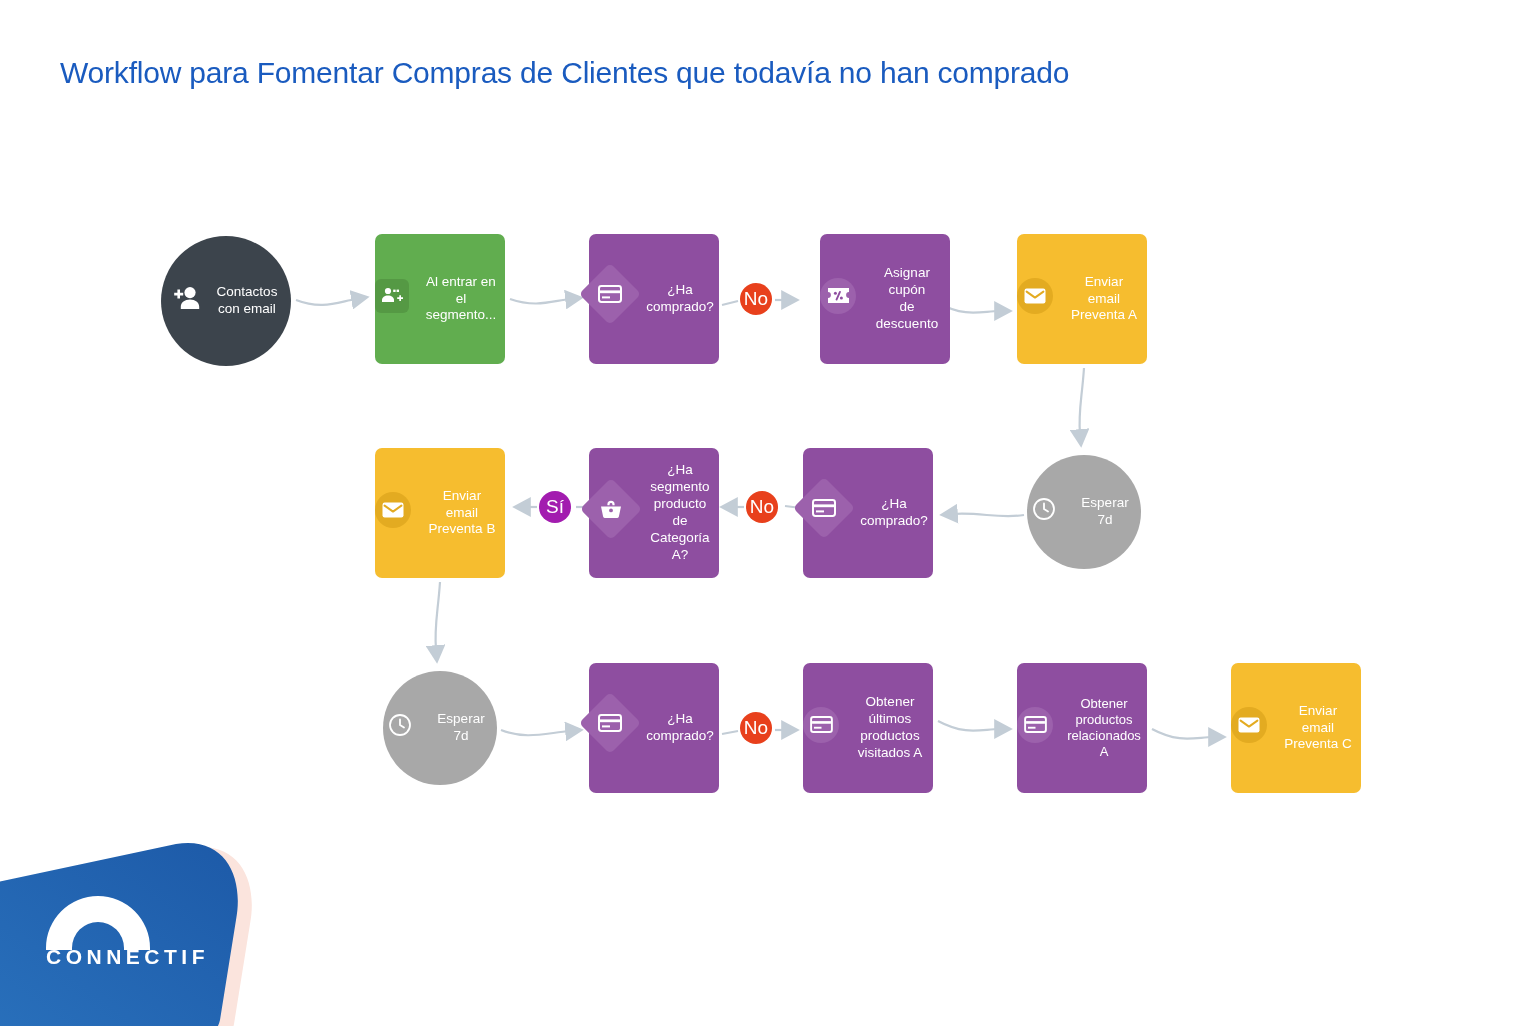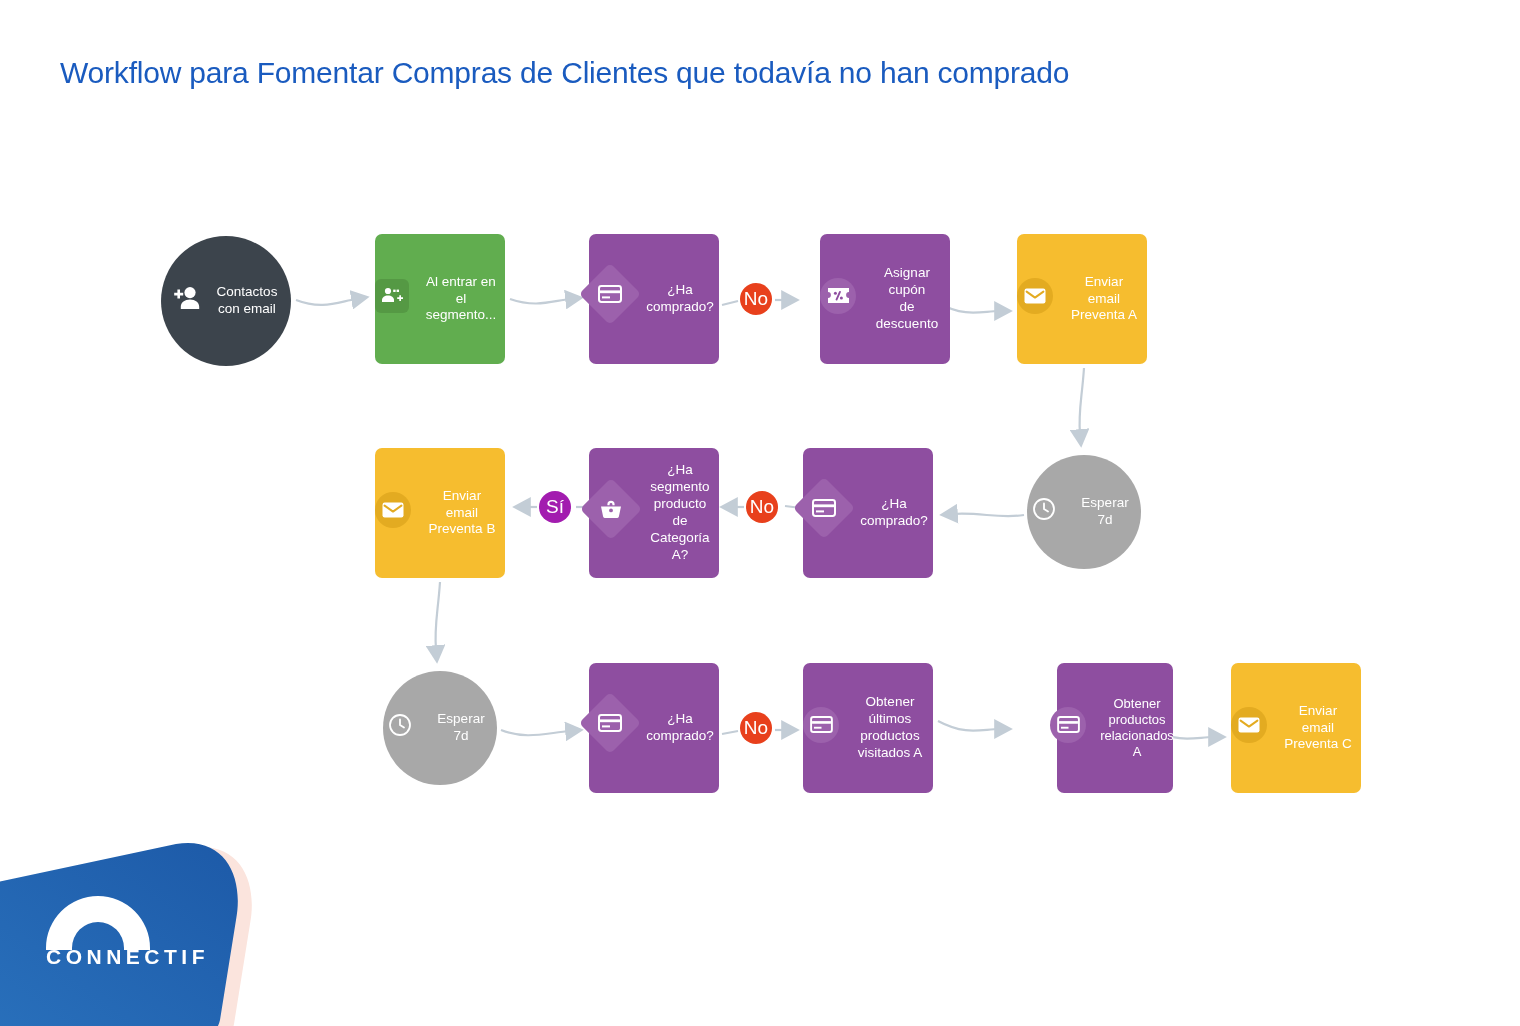--- a/index.html
+++ b/index.html
@@ -344,21 +344,21 @@
           <rect x="2" y="5.4" width="20" height="2.8" fill="#fff"></rect>
           <rect x="4" y="11.4" width="8" height="2" fill="#fff"></rect>
         </svg>
       </span>
     </span>
     <span class="node-label">Obtener últimos
 productos
 visitados A</span>
   </div>
 
-  <div class="node node-box" style="left:1017px; top:663px; width:116px; height:130px; background:#8e4ea0;margin-left:40px;">
+  <div class="node node-box" style="left:1017px; top:663px; width:130px; height:130px; background:#8e4ea0;">
     <span class="icon-wrap">
       <span class="bd-circle" style="background:#9c61ac;">
         <svg width="23" height="17" viewBox="0 0 24 18">
           <rect x="1" y="1" width="22" height="16" rx="2.4" fill="none" stroke="#fff" stroke-width="2"></rect>
           <rect x="2" y="5.4" width="20" height="2.8" fill="#fff"></rect>
           <rect x="4" y="11.4" width="8" height="2" fill="#fff"></rect>
         </svg>
       </span>
     </span>
     <span class="node-label" style="font-size:13px;">Obtener productos

